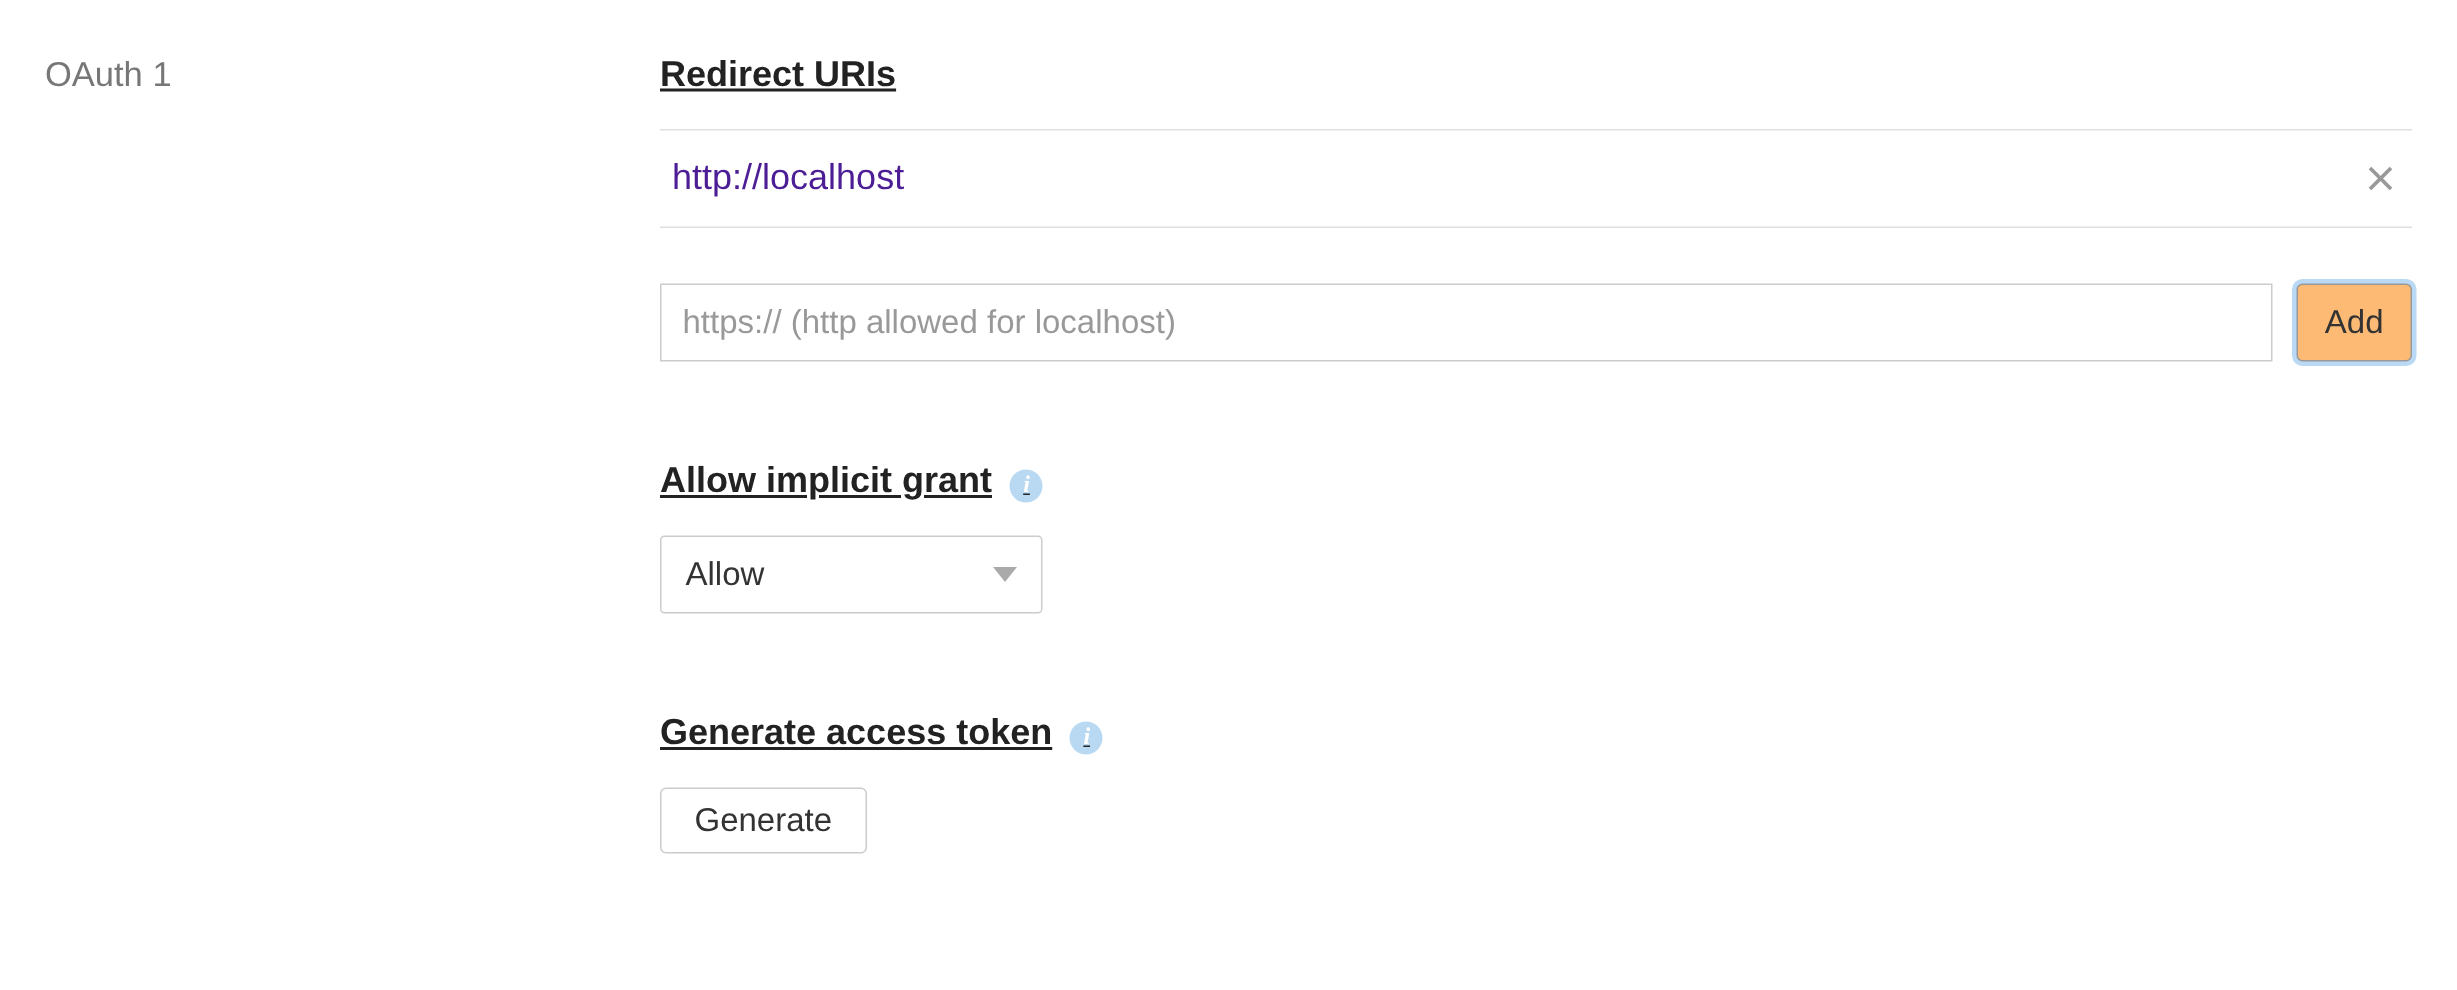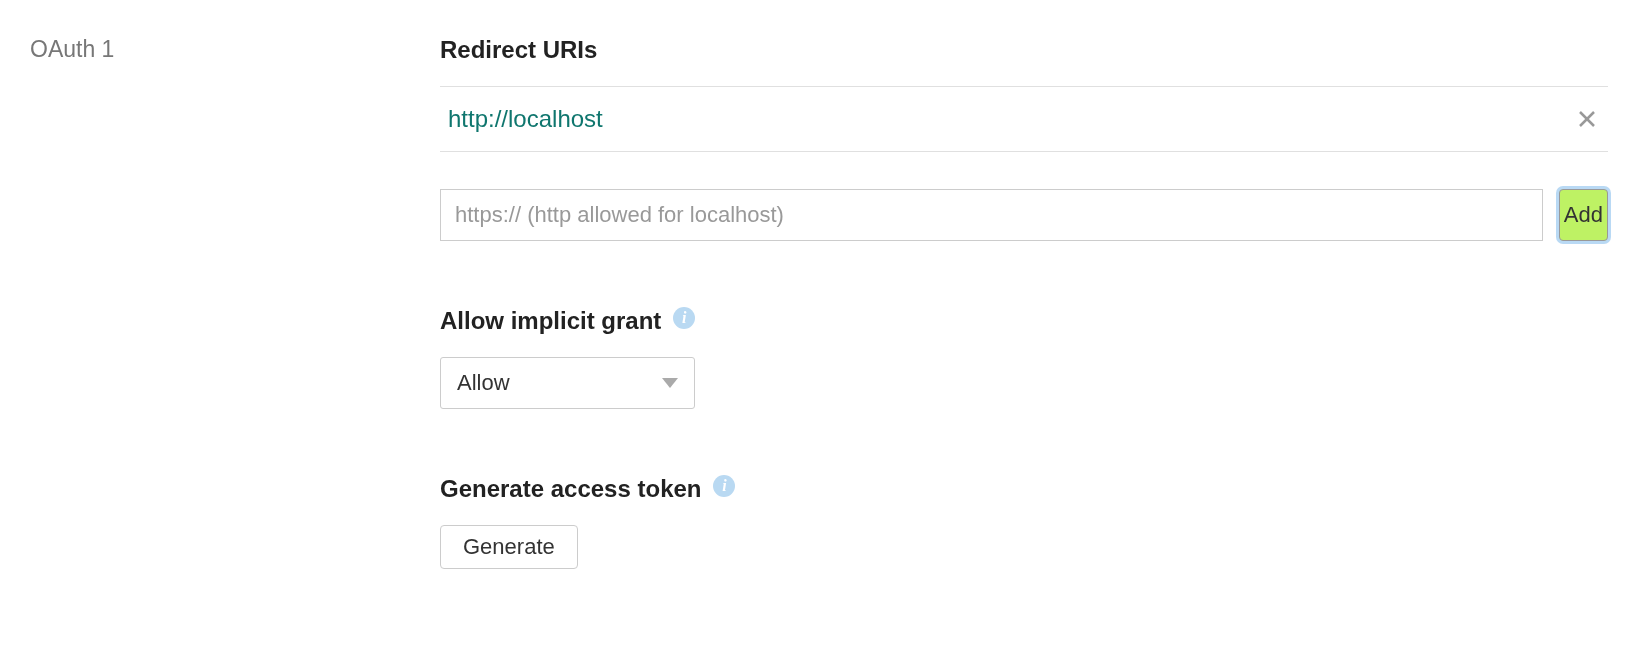--- a/index.html
+++ b/index.html
@@ -29,24 +29,25 @@
       font-size: 23px;
     }
     .main {
       flex: 1;
     }
     .section-heading {
       font-weight: 700;
       font-size: 24px;
       color: #222;
       margin-bottom: 22px;
+      text-decoration: underline;
     }
     .section-heading.with-info {
       display: flex;
-      align-items: flex-start;
+      align-items: flex-end;
       gap: 12px;
       margin-top: 40px;
     }
     .info-icon {
       width: 22px;
       height: 22px;
       border-radius: 50%;
       background: #b9d9f2;
       color: #fff;
       font-style: italic;
@@ -63,21 +64,21 @@
     }
     .uri-row {
       display: flex;
       align-items: center;
       justify-content: space-between;
       padding: 18px 8px 18px 8px;
       border-bottom: 1px solid #e0e0e0;
     }
     .uri-text {
       font-size: 24px;
-      color: #0f766e;
+      color: #4c1d95;
     }
     .close-icon {
       width: 26px;
       height: 26px;
       cursor: pointer;
       color: #999;
       display: flex;
       align-items: center;
       justify-content: center;
     }
@@ -97,22 +98,22 @@
       padding: 12px 14px;
       font-size: 22px;
       color: #333;
       outline: none;
     }
     .uri-input::placeholder {
       color: #999;
     }
     .add-button {
       border: 1px solid #999;
-      background: #bef264;
-      padding: 0 4px;
+      background: #fdba74;
+      padding: 0 18px;
       font-size: 22px;
       color: #333;
       cursor: pointer;
       border-radius: 4px;
       box-shadow: 0 0 0 3px rgba(100, 170, 230, 0.45);
     }
     .section {
       margin-top: 66px;
     }
     .select-box {

